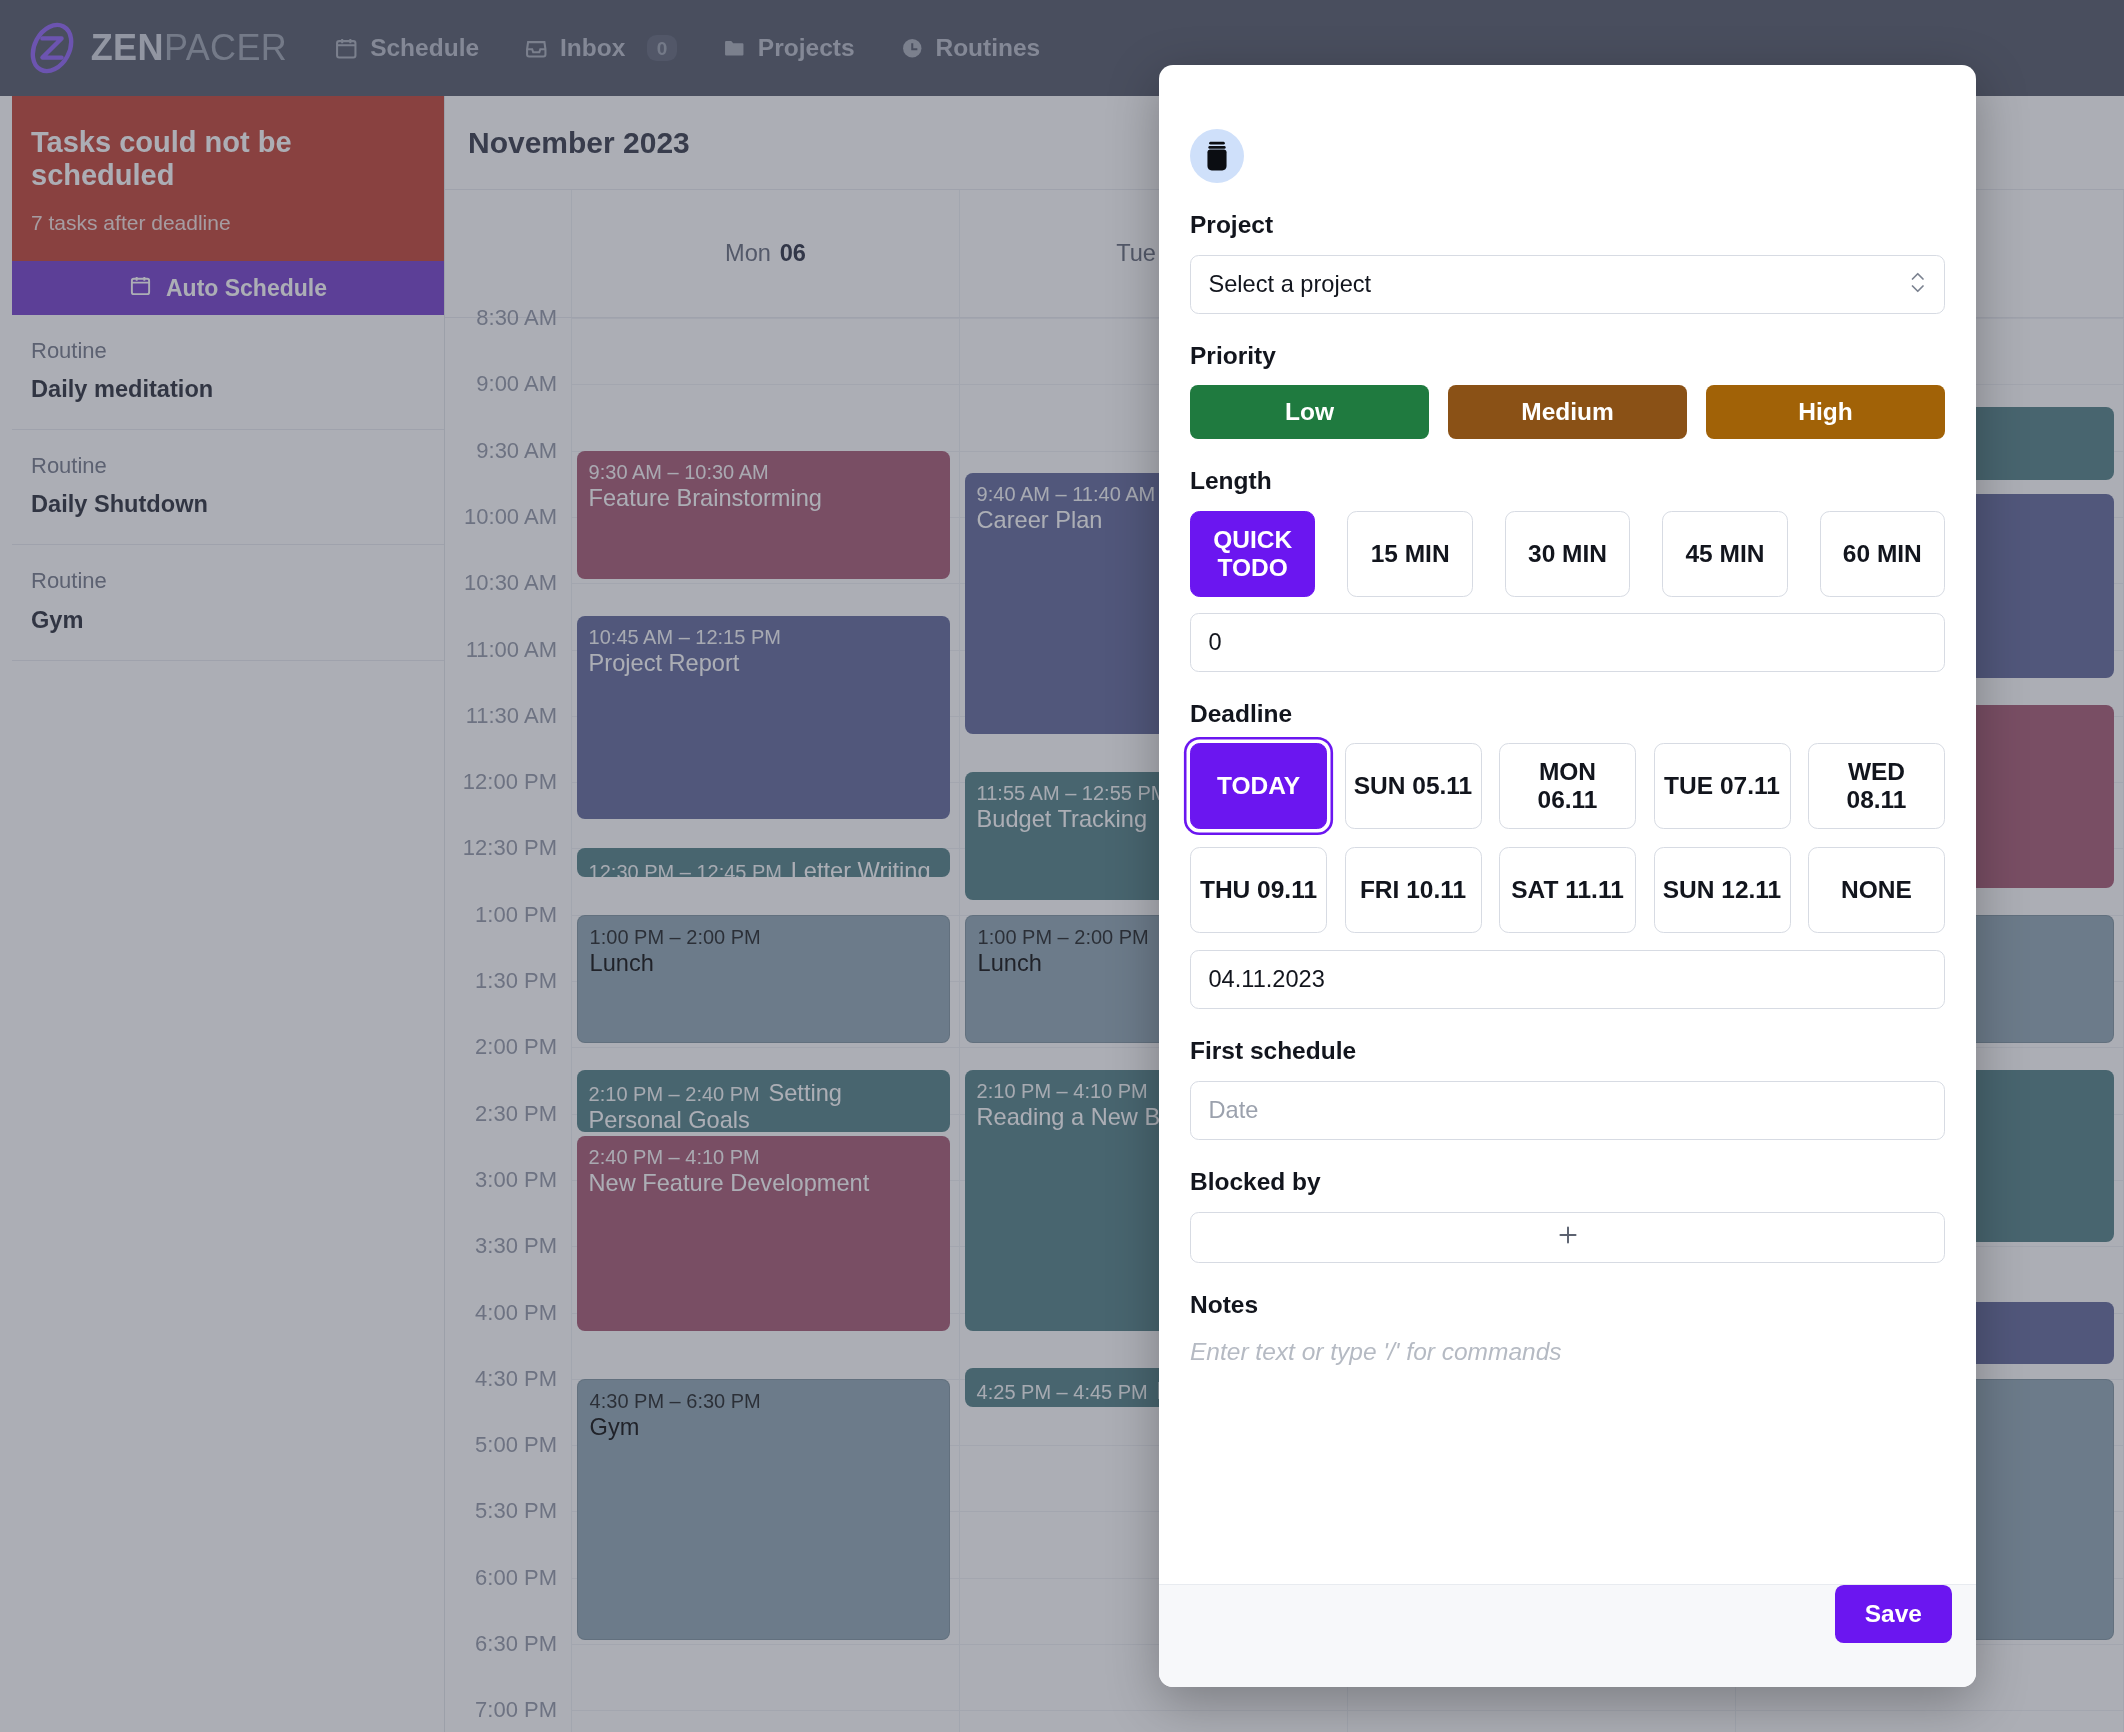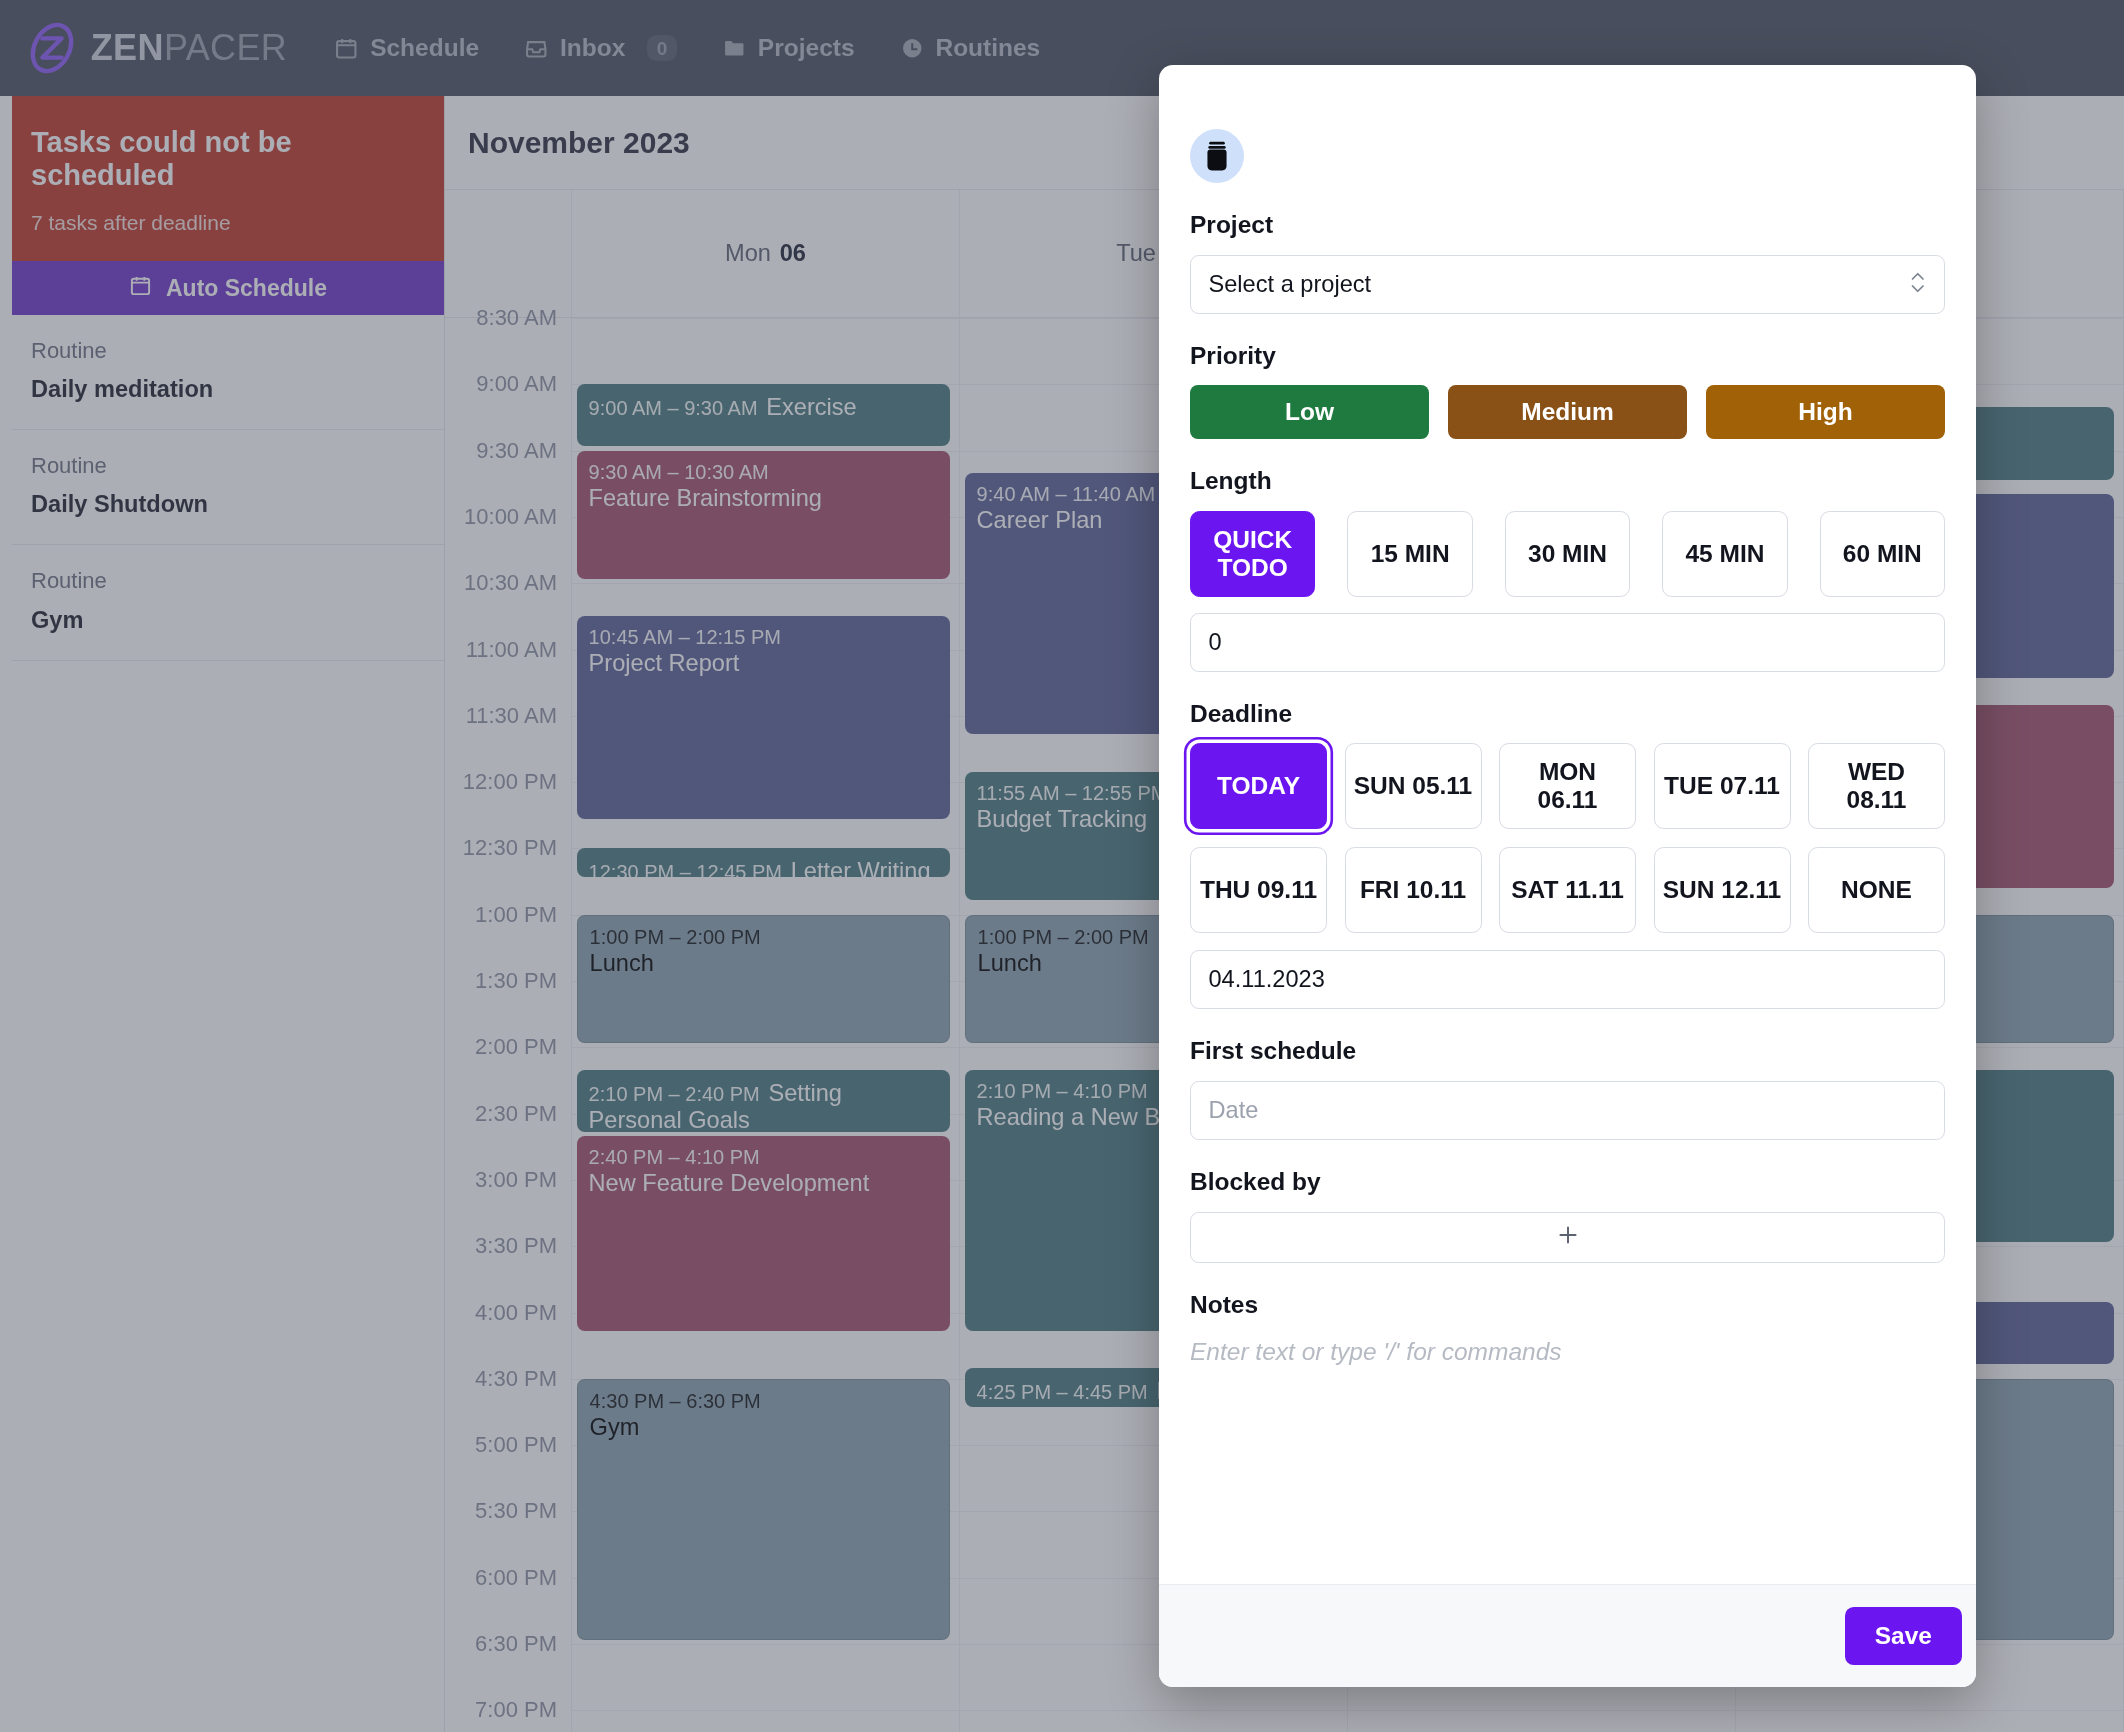--- a/index.html
+++ b/index.html
@@ -201,22 +201,22 @@
     display: flex; align-items: center; justify-content: center;
     color: #5c6270; font-size: 30px; line-height: 1;
     cursor: pointer;
   }
   .notes-ph { font-size: 24.5px; color: #b5bac3; font-style: italic; margin-top: 19px; }
 
   .modal-foot {
     flex: 0 0 auto; height: 103px;
     background: #f7f8fa;
     border-top: 0.9px solid #e8ebf0;
-    display: flex; align-items: center; justify-content: flex-end;
-    padding-right: 14px;
+    display: flex; align-items: flex-start; justify-content: flex-end;
+    padding-right: 24px;
   }
   .save-btn {
     background: #6b16f0; color: #fff;
     border: none; border-radius: 8.7px;
     font-size: 24.5px; font-weight: bold;
     padding: 15px 30px;
     font-family: "Liberation Sans", sans-serif;
     cursor: pointer;
   }
 </style>
@@ -368,21 +368,20 @@
             <div class="hline" style="top: 796px;"></div>
             <div class="hline" style="top: 862px;"></div>
             <div class="hline" style="top: 928px;"></div>
             <div class="hline" style="top: 995px;"></div>
             <div class="hline" style="top: 1061px;"></div>
             <div class="hline" style="top: 1127px;"></div>
             <div class="hline" style="top: 1193px;"></div>
             <div class="hline" style="top: 1260px;"></div>
             <div class="hline" style="top: 1326px;"></div>
             <div class="hline" style="top: 1392px;"></div>
-            <div class="event inline" style="top: 66px; height: 62px; background: rgb(74, 123, 128);"><div class="ev-time">9:00 AM – 9:30 AM</div><div class="ev-title">Exercise</div></div>
             <div class="event" style="top: 133px; height: 128px; background: rgb(162, 80, 108);">
               <div class="ev-time">9:30 AM – 10:30 AM</div>
               <div class="ev-title">Feature Brainstorming</div>
             </div>
             <div class="event" style="top: 298px; height: 203px; background: rgb(90, 98, 150);">
               <div class="ev-time">10:45 AM – 12:15 PM</div>
               <div class="ev-title">Project Report</div>
             </div>
             <div class="event inline" style="top: 530px; height: 29px; background: rgb(74, 123, 128);"><div class="ev-time">12:30 PM – 12:45 PM</div><div class="ev-title">Letter Writing</div></div>
             <div class="event light" style="top: 597px; height: 128px; background: rgb(138, 163, 177);">

